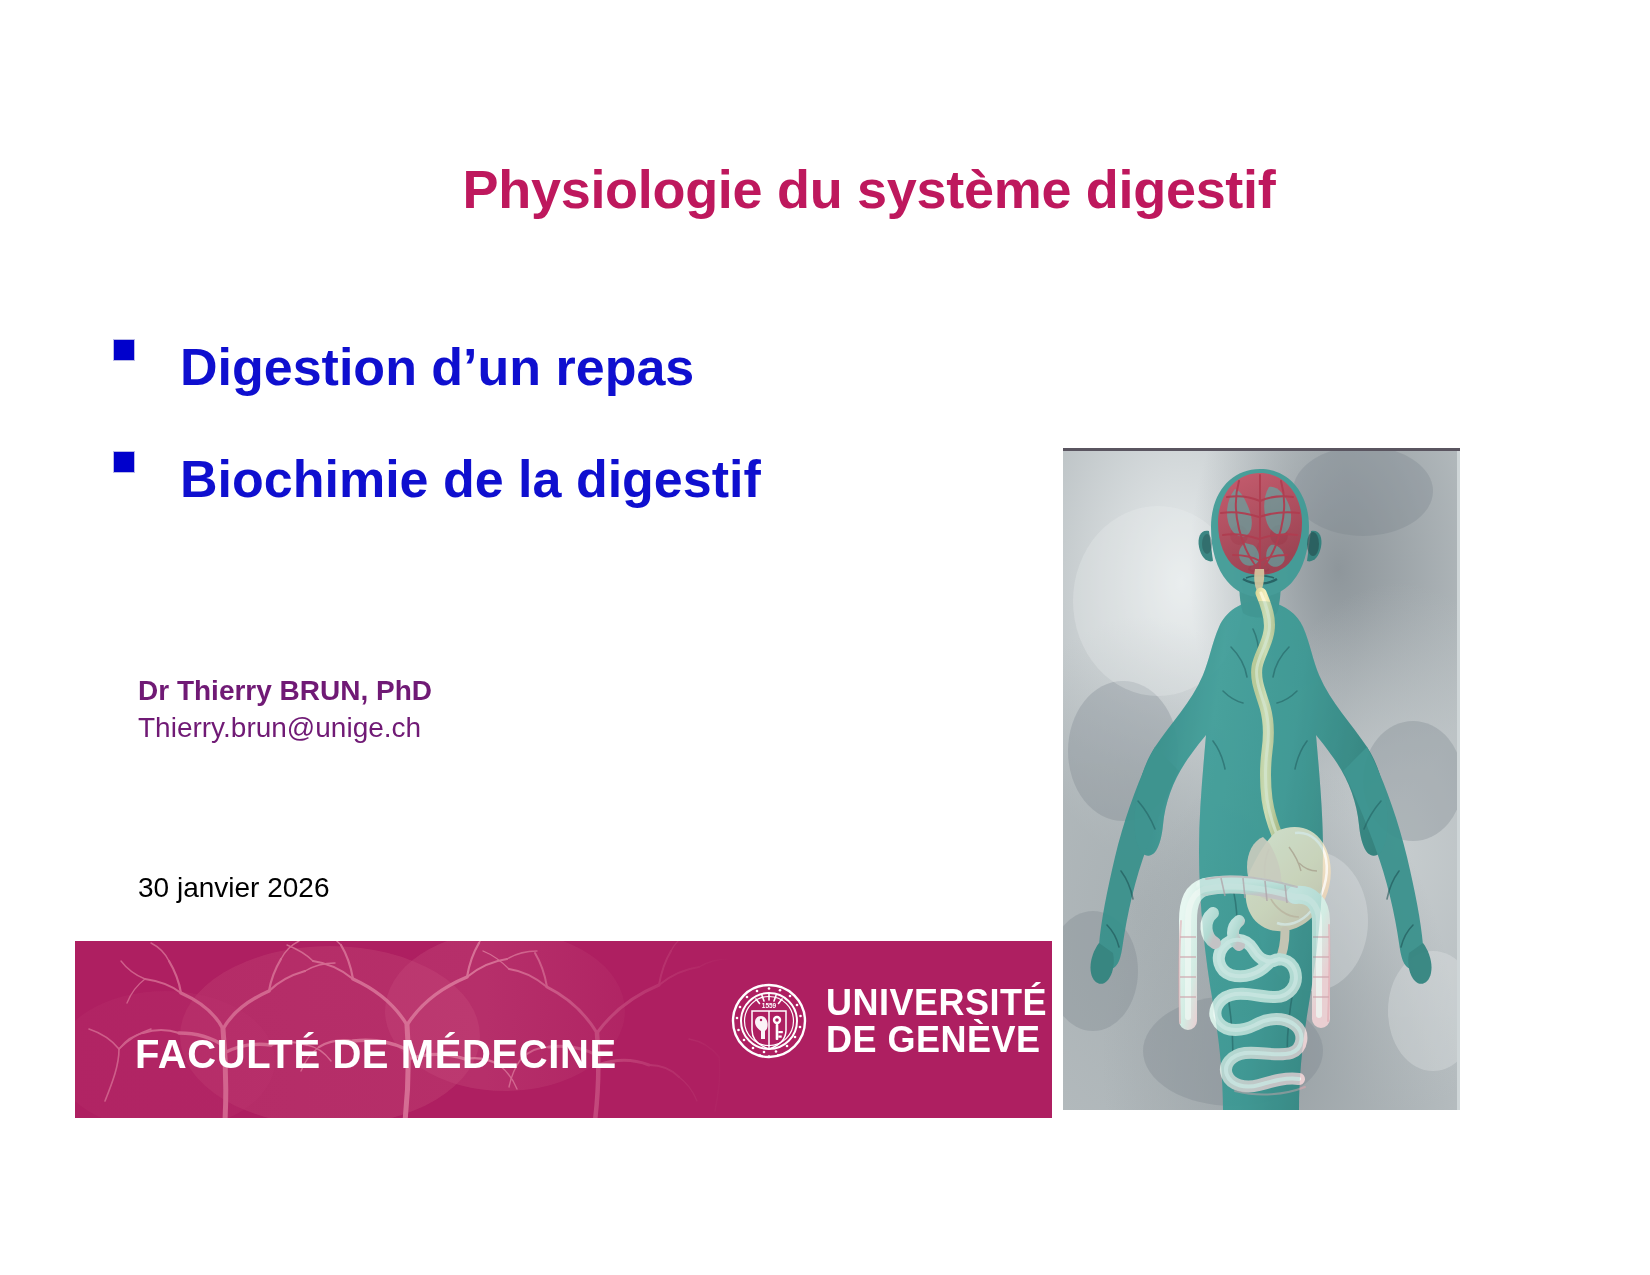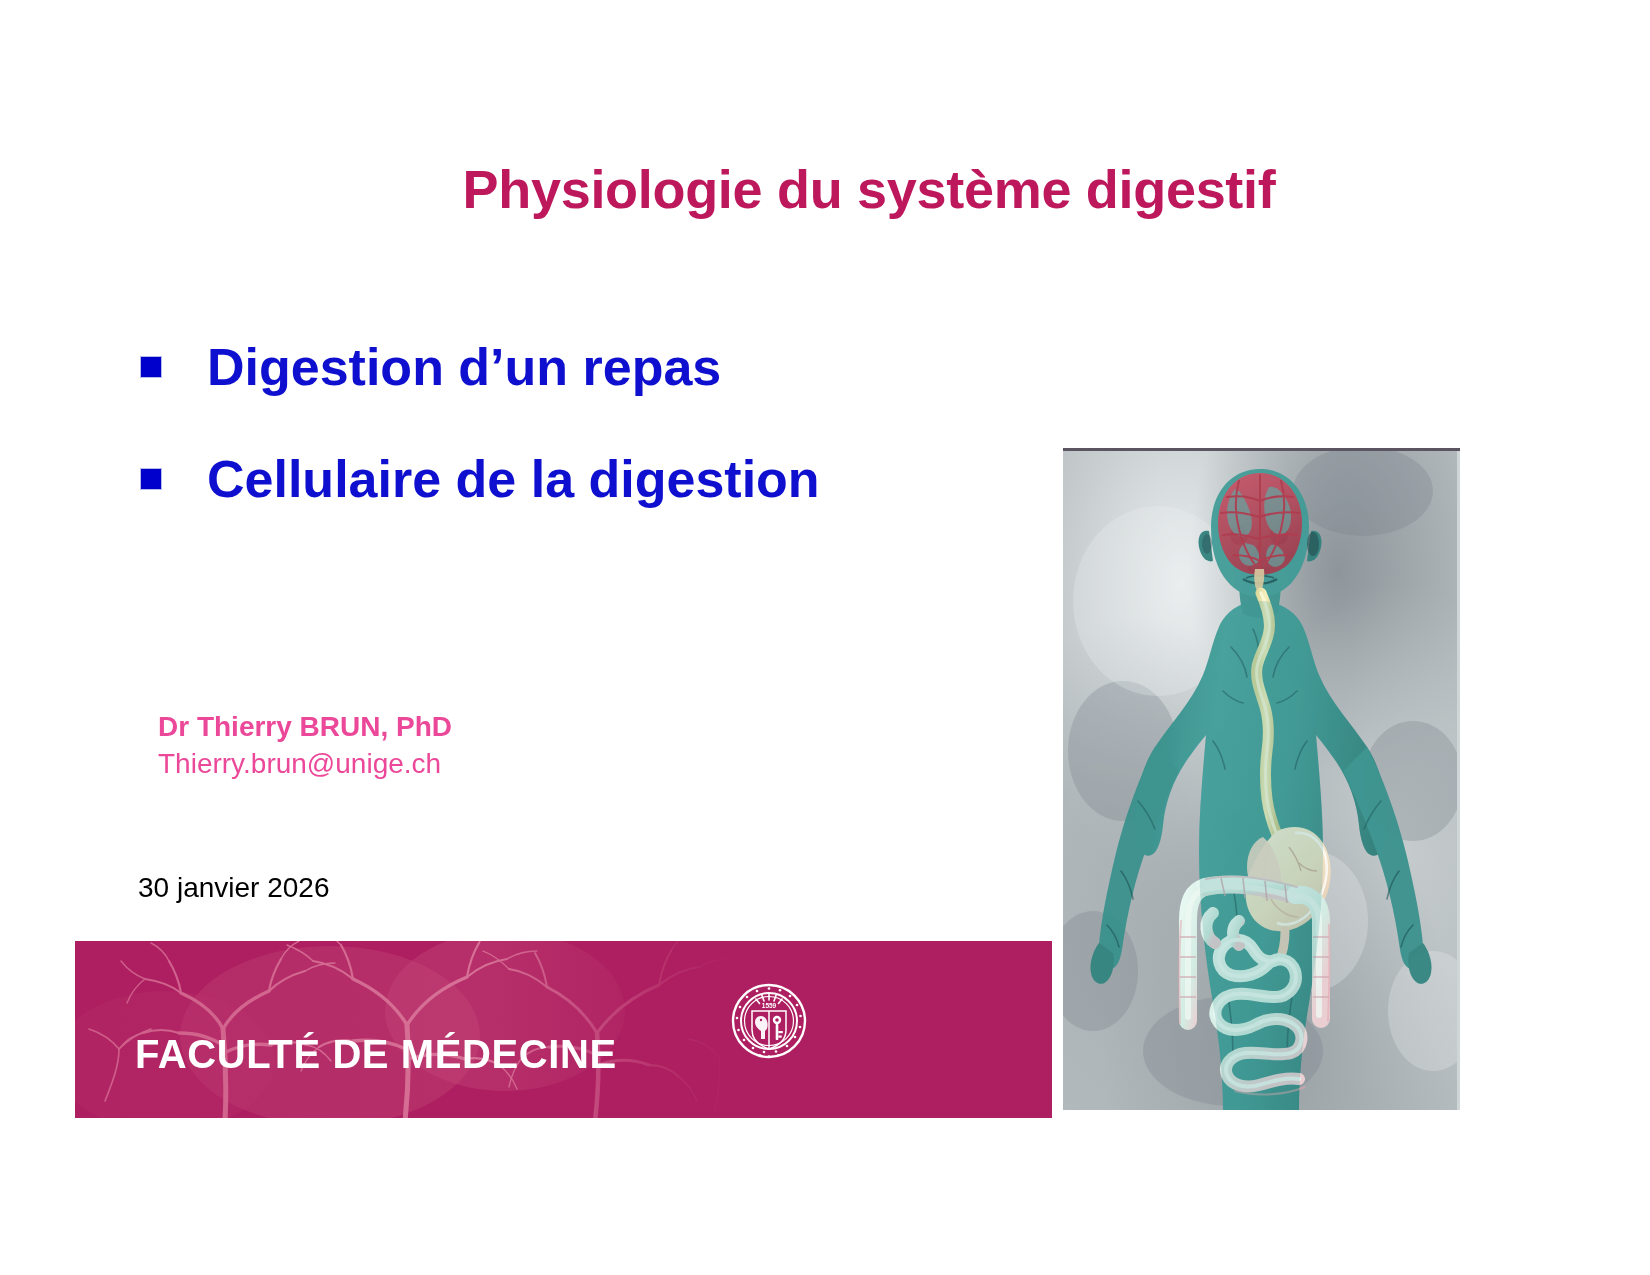--- a/index.html
+++ b/index.html
@@ -34,23 +34,23 @@
     font-size: 54px;
     font-weight: bold;
     letter-spacing: -0.3px;
     white-space: nowrap;
     padding-left: 44px;
   }
 
   
   .bullet-row {
     position: absolute;
-    left: 141px;
+    left: 114px;
     display: flex;
-    align-items: center;
+    align-items: flex-start;
   }
   #bullet-row-0 { top: 340px; }
   #bullet-row-1 { top: 452px; }
 
   .bullet-marker {
     width: 20px;
     height: 20px;
     background: #0000CC;
     flex: 0 0 auto;
     margin-right: 46px;
@@ -61,24 +61,23 @@
     font-size: 52px;
     font-weight: bold;
     white-space: nowrap;
     line-height: 1.05;
   }
 
   
   #author-block {
     position: absolute;
     left: 138px;
-    top: 708px;
+    top: 672px;
     width: 900px;
-    color: #ec4899;
-    margin-left: 20px;
+    color: #701a75;
   }
   #author-name {
     font-size: 28px;
     font-weight: bold;
     line-height: 1.33;
     white-space: nowrap;
   }
   #author-dept, #author-email {
     font-size: 28px;
     font-weight: normal;
@@ -171,21 +170,21 @@
 
   <div id="slide-title">Physiologie du système digestif</div>
 
   <div class="bullet-row" id="bullet-row-0">
     <span class="bullet-marker"></span>
     <span class="bullet-text">Digestion d’un repas</span>
   </div>
 
   <div class="bullet-row" id="bullet-row-1">
     <span class="bullet-marker"></span>
-    <span class="bullet-text">Cellulaire de la digestion</span>
+    <span class="bullet-text">Biochimie de la digestif</span>
   </div>
 
   <div id="author-block">
     <div id="author-name">Dr Thierry BRUN, PhD</div>
     <div id="author-email">Thierry.brun@unige.ch</div>
   </div>
   <div id="lecture-date">30 janvier 2026</div>
 
   <div id="footer-banner">
 
@@ -360,20 +359,24 @@
             <rect x="48.3" y="49" width="4.5" height="2.2"></rect>
             <rect x="48.3" y="53.5" width="3.4" height="2.2"></rect>
           </g>
 
           <g fill="#ffffff" opacity="0.9">
             <circle cx="30" cy="73" r="0.9"></circle>
             <circle cx="39" cy="74" r="0.9"></circle>
             <circle cx="48" cy="73" r="0.9"></circle>
           </g>
         </svg>
+      </div>
+      <div id="unige-wordmark">
+        <div class="unige-line">UNIVERSITÉ</div>
+        <div class="unige-line">DE GENÈVE</div>
       </div>
     </div>
   </div>
 
   <div id="anatomy-figure">
     <svg width="394" height="659" viewBox="0 0 394 659" xmlns="http://www.w3.org/2000/svg">
       <defs>
         <radialGradient id="bgBlob1" cx="30%" cy="20%" r="45%">
           <stop offset="0%" stop-color="#e9edee"></stop>
           <stop offset="100%" stop-color="#e9edee" stop-opacity="0"></stop>

